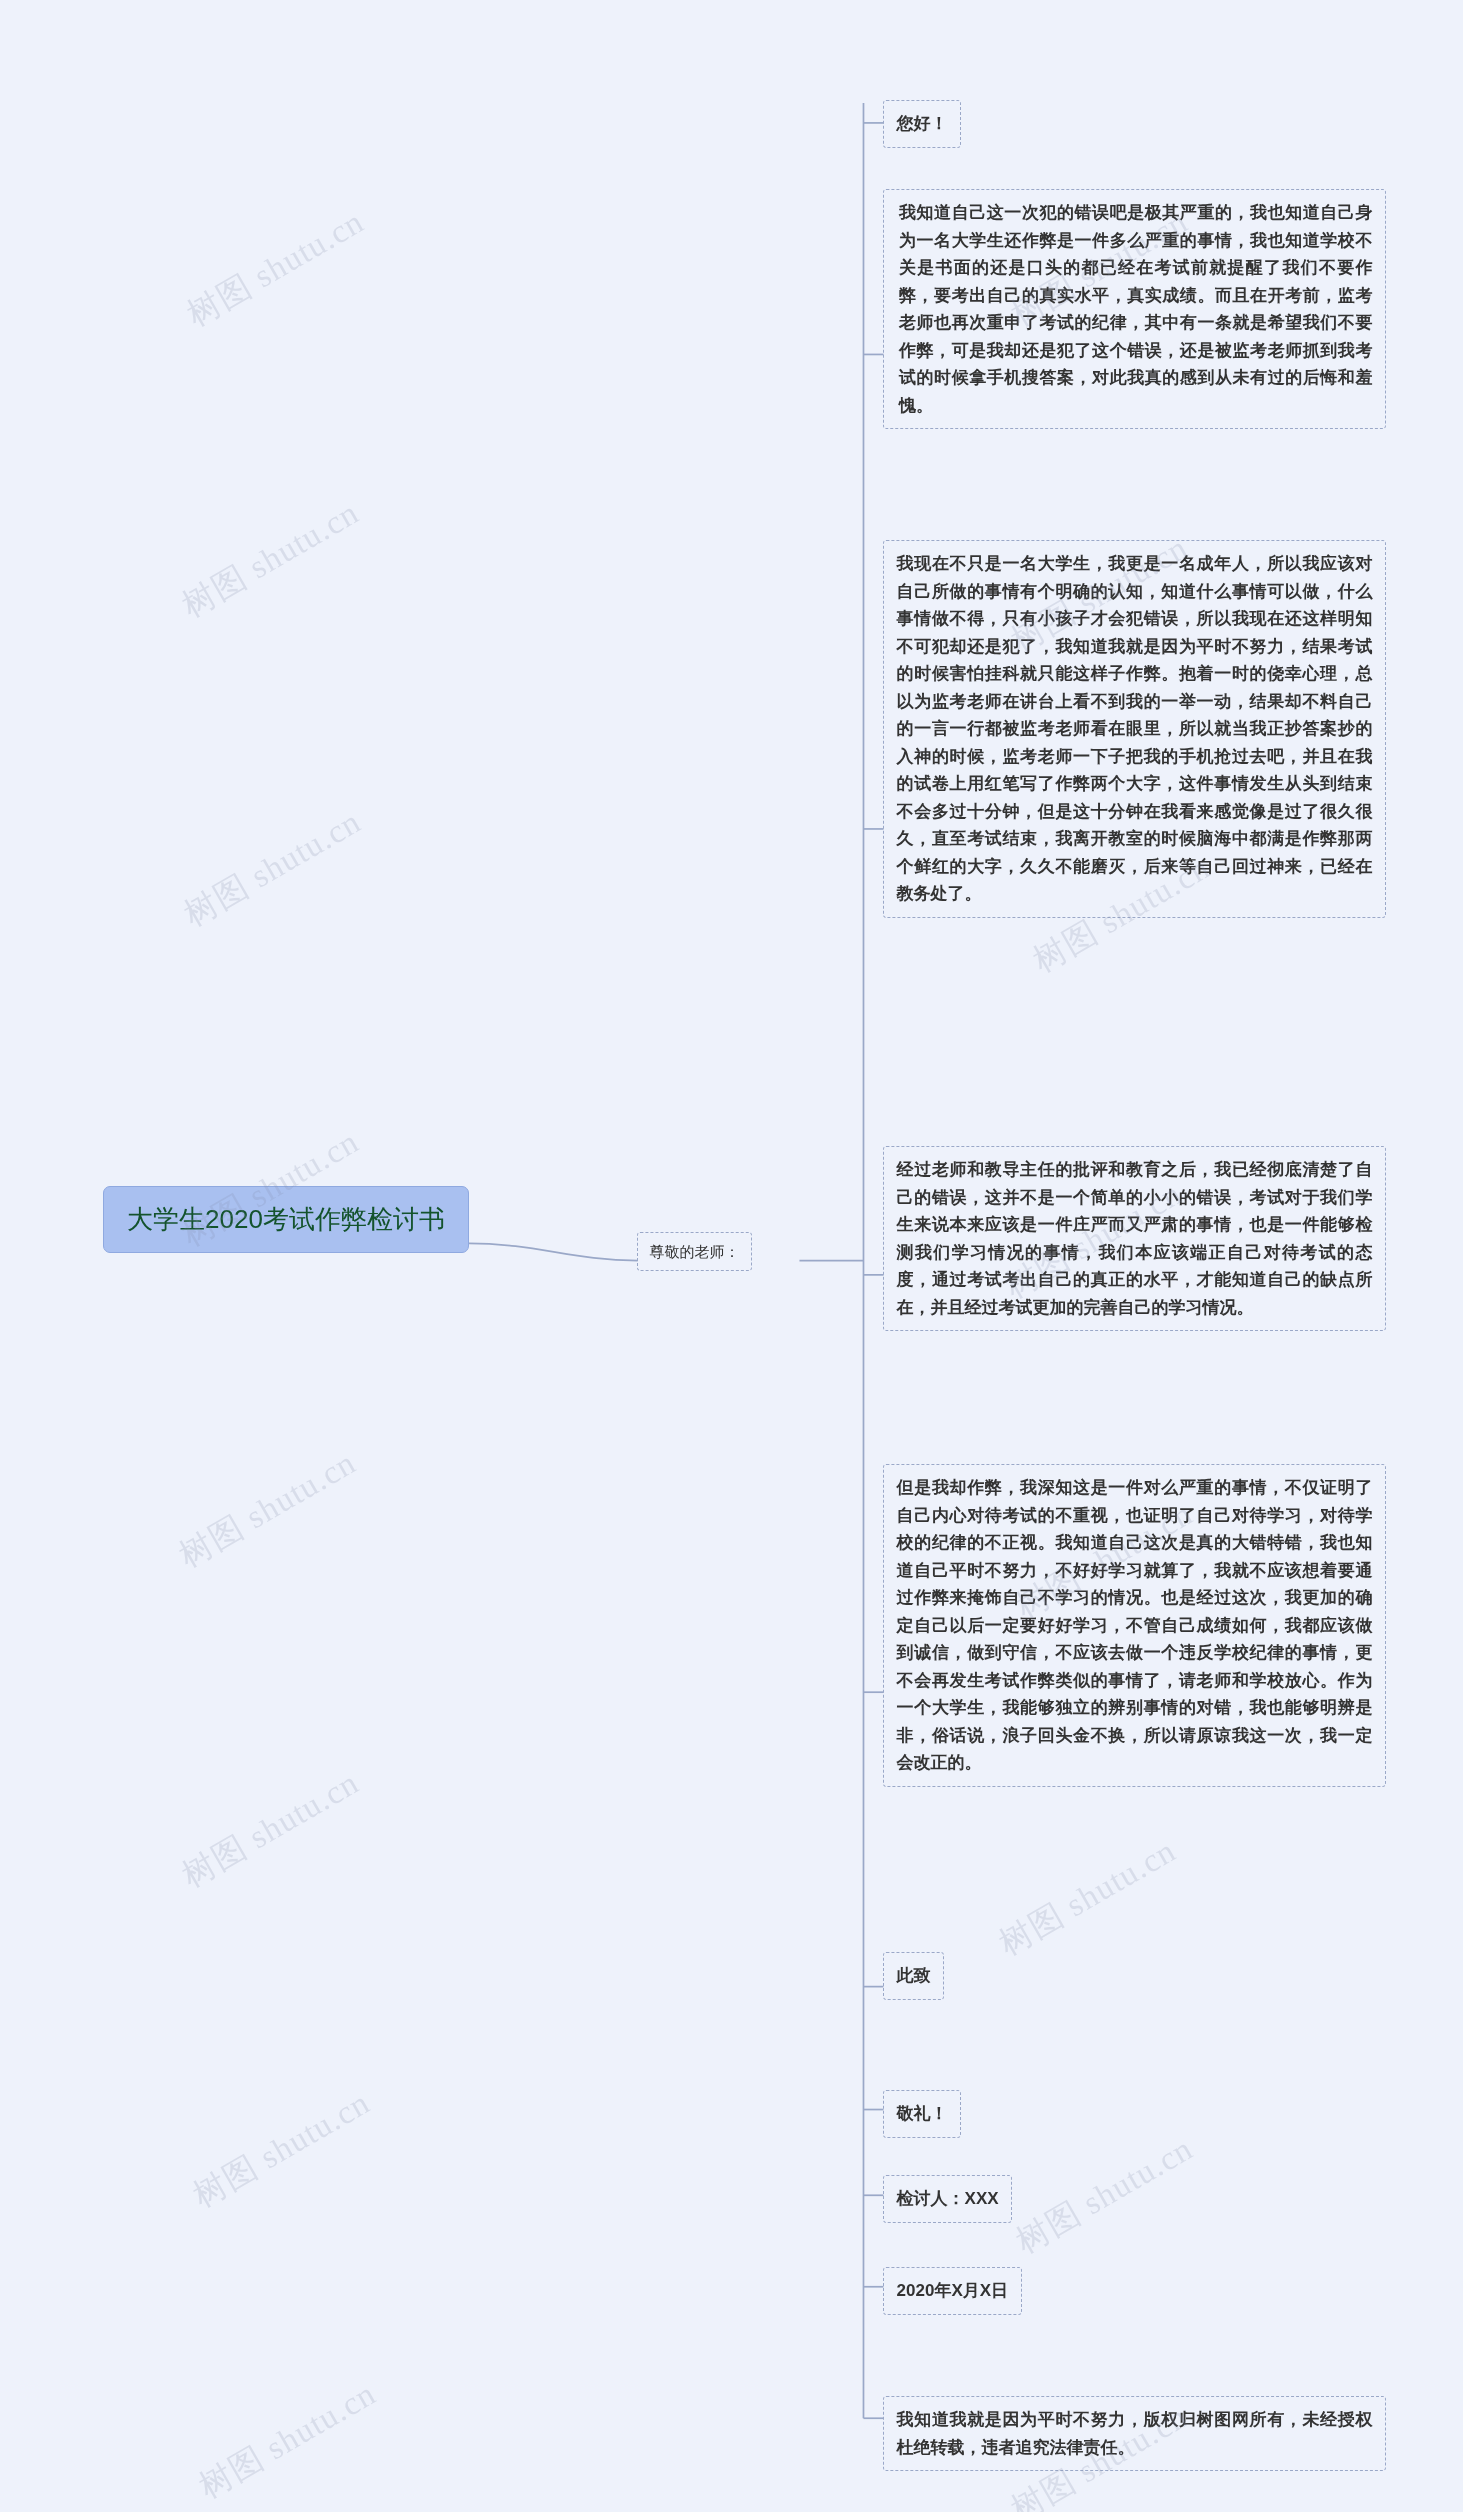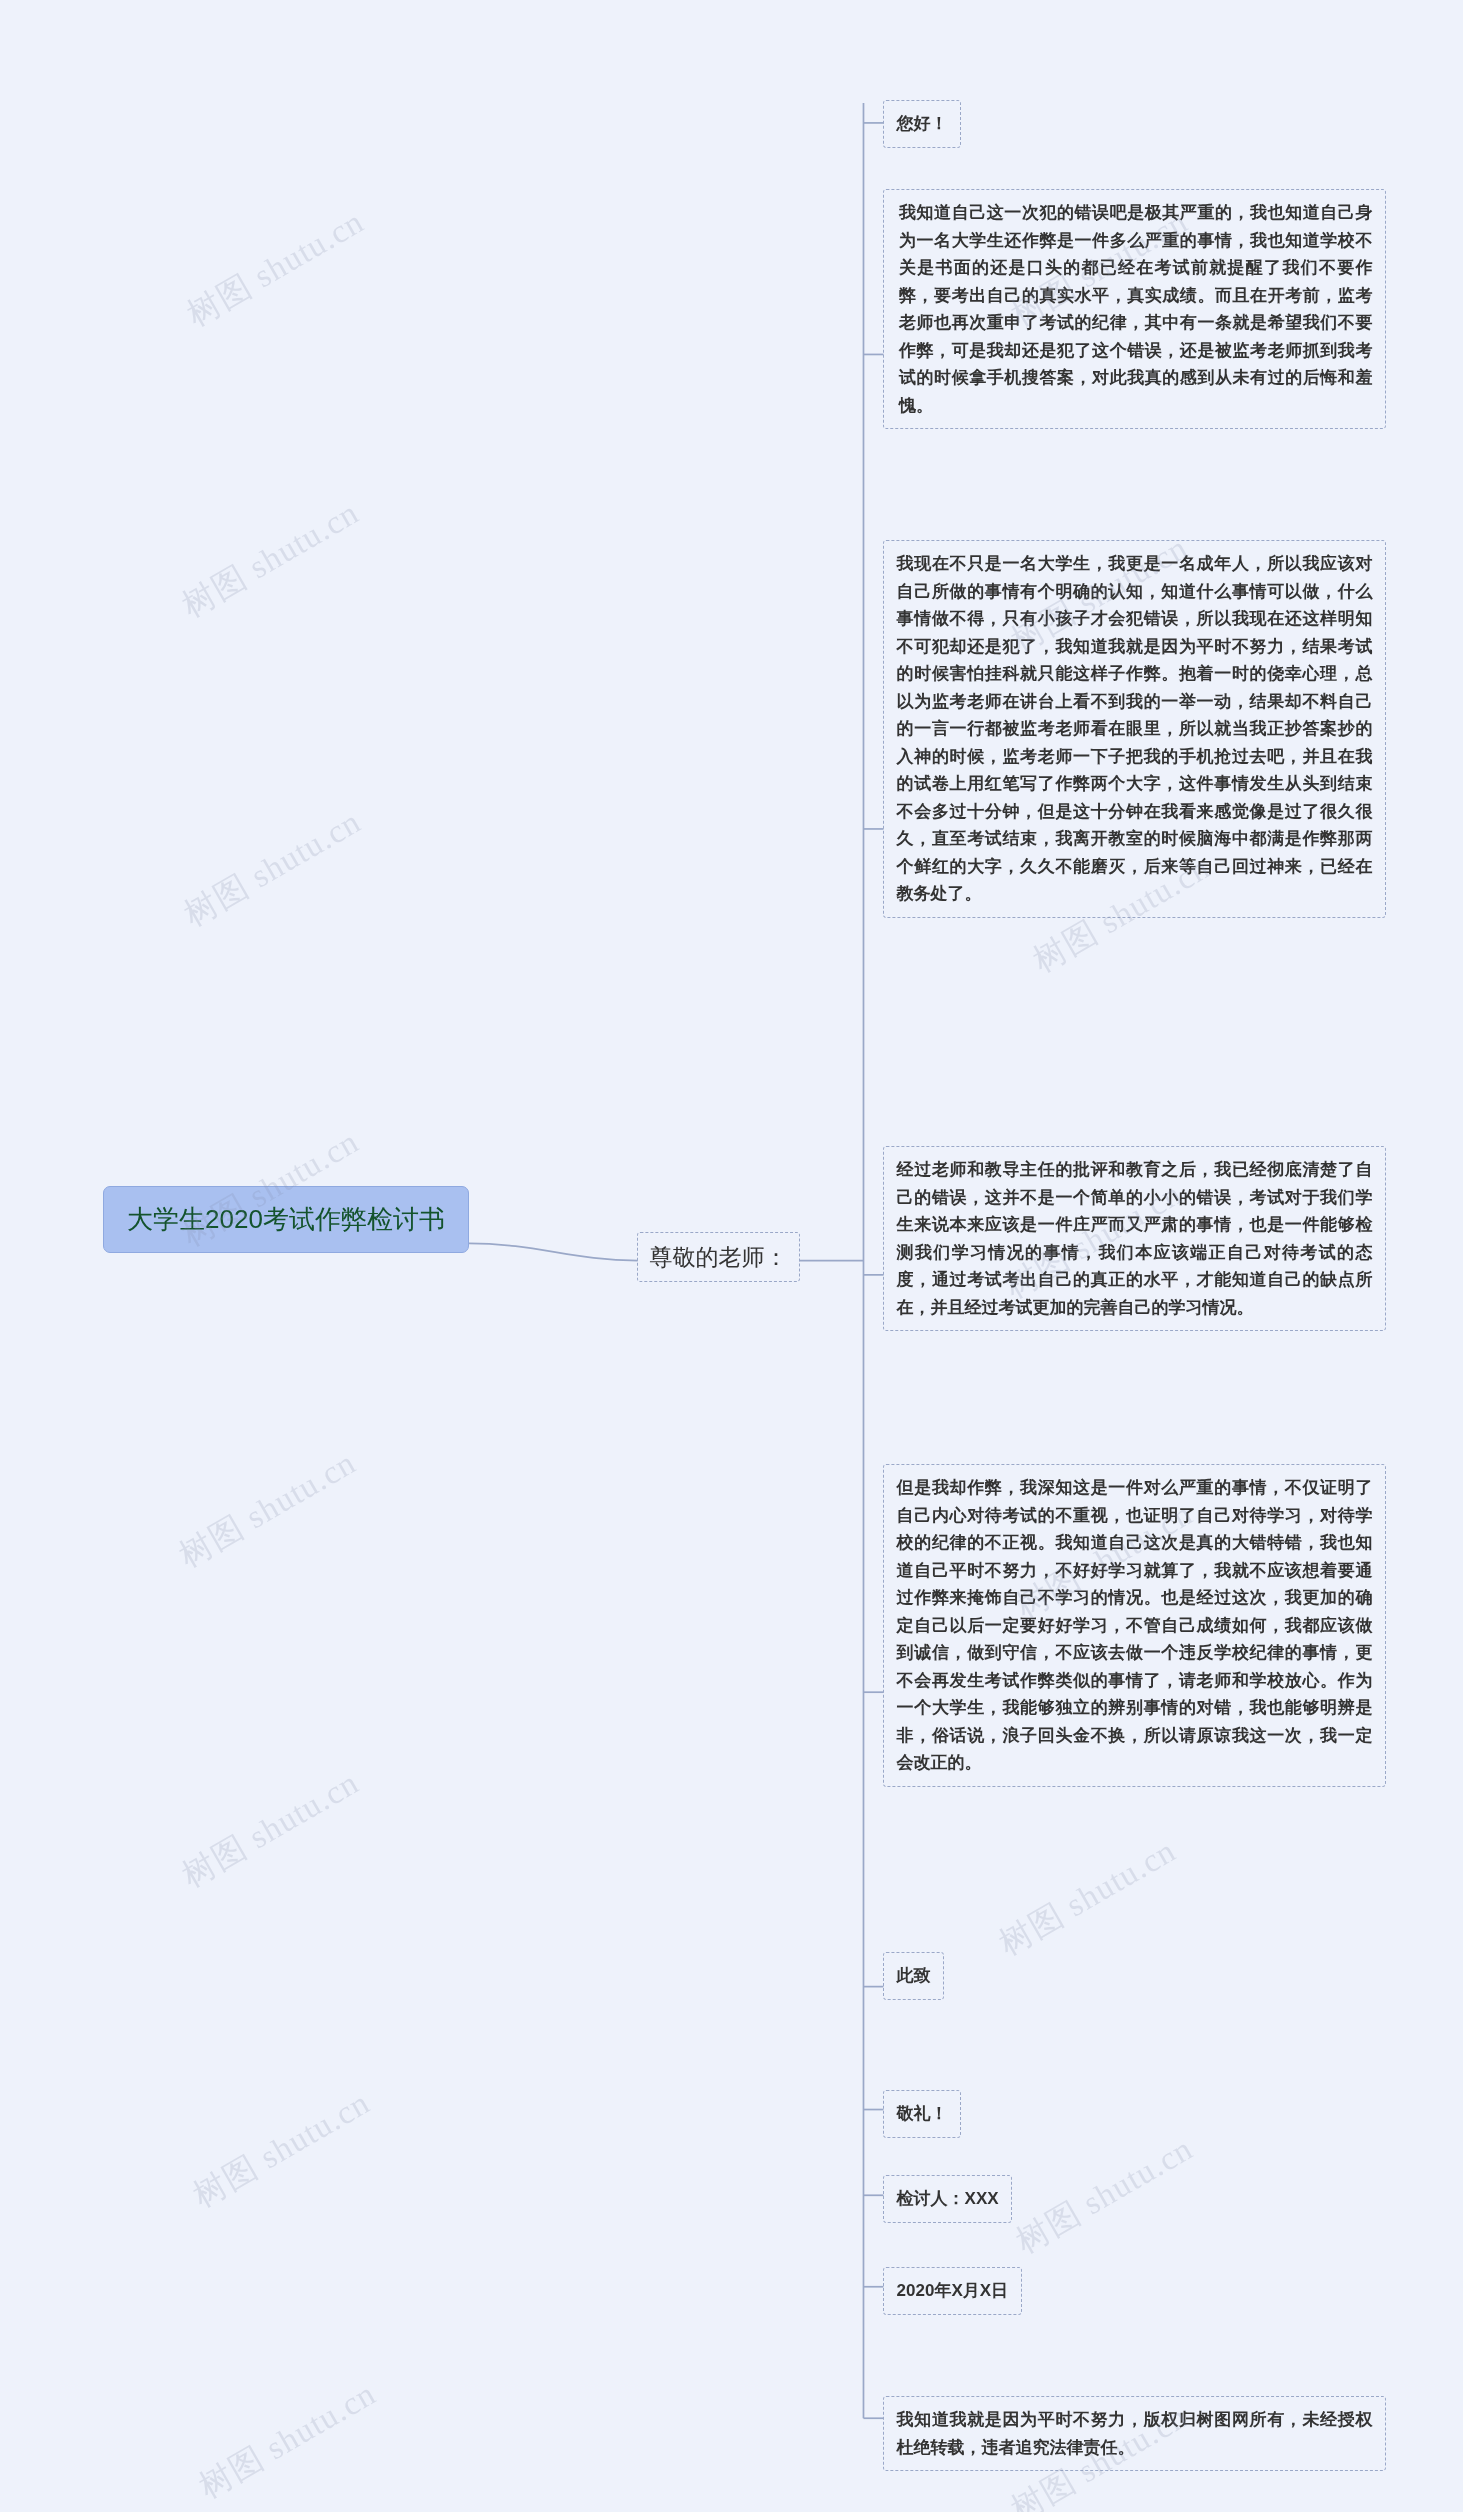--- a/index.html
+++ b/index.html
@@ -61,21 +61,21 @@
 
   
   #mid-node {
     position: absolute;
     left: 637px;
     top: 1232px;
     background: transparent;
     border: 0.6px dashed #9aa8c8;
     border-radius: 3.4px;
     padding: 8px 11.4px;
-    font-size: 23px;
+    font-size: 15px;
     line-height: 1.4;
     color: #333;
     z-index: 3;
     white-space: nowrap;
   }
 
   
   #leaf-column {
     position: absolute;
     left: 883px;

